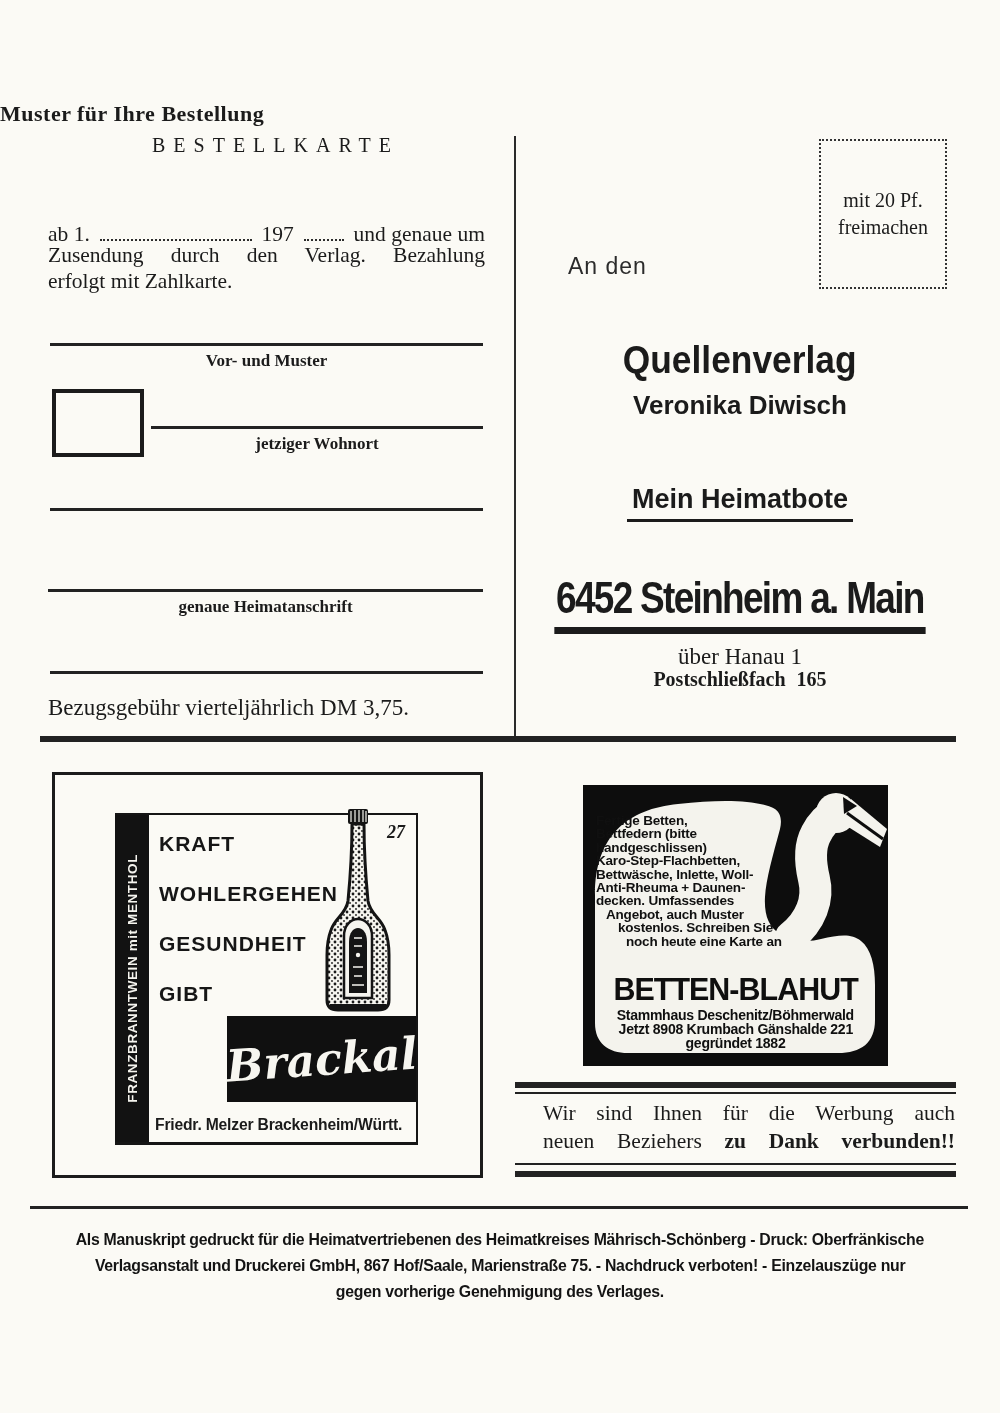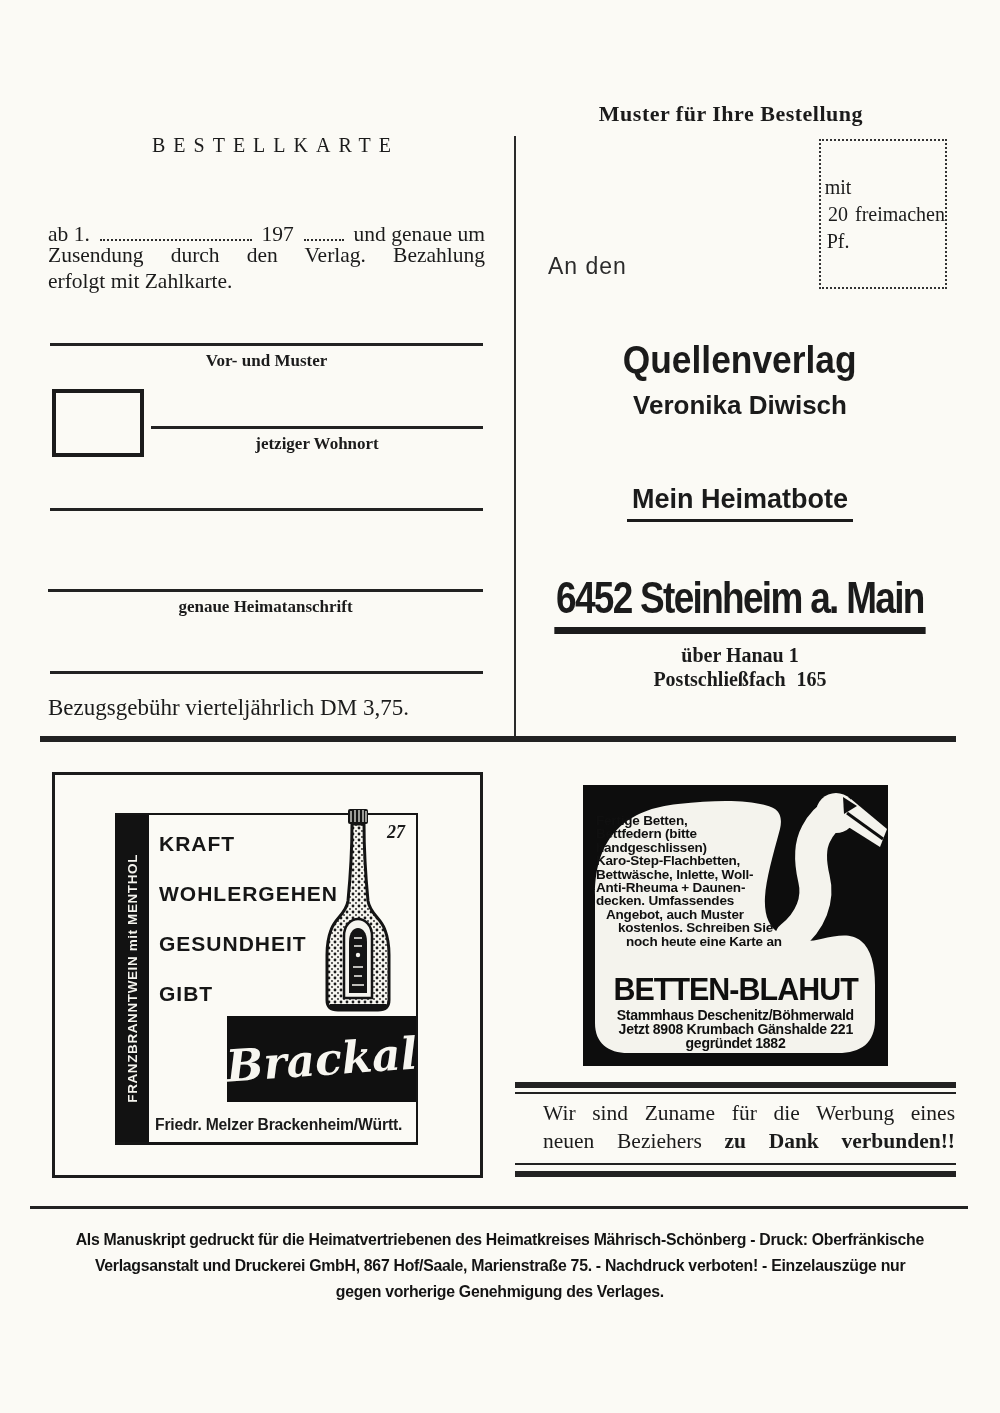--- a/index.html
+++ b/index.html
@@ -6,21 +6,21 @@
   .paper{
     position:relative;width:1000px;height:1413px;margin:0 auto;
     background:#fbfaf5;color:#1b1b1b;overflow:hidden;
     font-family:"Liberation Serif", serif;
   }
   .abs{position:absolute;}
   .serif{font-family:"Liberation Serif", serif;}
   .rule{position:absolute;background:#222;}
 
   
-  .doc-title{left:0;width:863px;top:101px;text-align:right;font-weight:700;font-size:22px;letter-spacing:.5px;}
+  .doc-title{left:0;width:863px;top:101px;text-align:left;font-weight:700;font-size:22px;letter-spacing:.5px;}
   .bk-heading{left:152px;top:134px;font-size:20px;letter-spacing:8px;font-weight:500;}
   .intro-line{left:48px;top:166px;font-size:21.5px;}
   .ab-line{left:48px;top:216px;width:437px;font-size:21.5px;display:flex;align-items:baseline;justify-content:space-between;}
   .leader{border-bottom:2.5px dotted #2c2c2c;height:1.05em;}
   .leader.long{width:152px;} .leader.short{width:40px;}
   .body-l2{left:48px;top:243px;width:437px;font-size:21.5px;text-align:justify;text-align-last:justify;}
   .body-l3{left:48px;top:269px;font-size:21.5px;}
   .hr-f{height:2.5px;}
   .hr1{left:50px;top:343px;width:433px;}
   .hr2{left:151px;top:426px;width:332px;}
@@ -31,32 +31,32 @@
   .lbl1{left:50px;top:351px;width:433px;text-align:center;}
   .lbl2{left:151px;top:434px;width:332px;text-align:center;}
   .lbl3{left:50px;top:516px;width:433px;text-align:center;}
   .lbl4{left:48px;top:597px;width:435px;text-align:center;}
   .blank-box{left:52px;top:389px;width:84px;height:60px;border:4px solid #1b1b1b;background:#fbfaf5;}
   .fee-note{left:48px;top:695px;font-size:23px;}
   .vdiv{left:514px;top:136px;width:2px;height:601px;background:#2a2a2a;}
 
   
   .stamp-box{left:819px;top:139px;width:124px;height:146px;border:2.5px dotted #333;
-    display:flex;flex-direction:row;align-items:center;justify-content:center;
+    display:flex;flex-direction:column;align-items:center;justify-content:center;
     font-size:20px;line-height:1.35;text-align:center;}
-  .an-den{left:548px;top:253px;font-size:23px;letter-spacing:1px;color:#2b2b2b;font-family:"Liberation Sans",sans-serif;}
+  .an-den{left:568px;top:253px;font-size:23px;letter-spacing:1px;color:#2b2b2b;font-family:"Liberation Sans",sans-serif;}
   .q-pub{left:515px;width:450px;top:339px;text-align:center;}
   .q-pub span{display:inline-block;font-family:"Liberation Sans",sans-serif;font-weight:700;font-size:38px;transform:scaleX(.93);}
   .q-person{left:515px;width:450px;top:390px;text-align:center;font-family:"Liberation Sans",sans-serif;font-weight:700;font-size:26px;}
   .q-paper{left:515px;width:450px;top:484px;text-align:center;}
   .q-paper span{display:inline-block;font-family:"Liberation Sans",sans-serif;font-weight:700;font-size:27px;border-bottom:3.5px solid #1b1b1b;padding:0 5px 4px;}
   .q-city{left:500px;width:480px;top:573px;text-align:center;}
   .q-city span{display:inline-block;font-family:"Liberation Sans",sans-serif;font-weight:700;font-size:44px;letter-spacing:-2px;
     transform:scaleX(.84);border-bottom:7px solid #1b1b1b;padding:0 2px 4px;}
-  .q-via{left:515px;width:450px;top:644px;text-align:center;font-weight:700;font-size:20px;}
+  .q-via{left:515px;width:450px;top:644px;text-align:center;font-weight:400;font-size:23px;}
   .q-pobox{left:515px;width:450px;top:668px;text-align:center;font-weight:700;font-size:20px;word-spacing:6px;}
   .main-rule{left:40px;top:736px;width:916px;height:6px;}
 
   
   .adL-outer{left:52px;top:772px;width:425px;height:400px;border:3px solid #1b1b1b;}
   .adL{left:115px;top:813px;width:301px;height:327px;border-top:2px solid #151515;border-right:2px solid #151515;border-bottom:3px solid #151515;}
   .adL-bar{position:absolute;left:0;top:0;width:34px;height:100%;background:#121212;display:flex;align-items:center;justify-content:center;}
   .adL-bar span{writing-mode:vertical-rl;transform:rotate(180deg);color:#f5f4ee;
     font-family:"Liberation Sans",sans-serif;font-weight:700;font-size:13.5px;letter-spacing:.6px;white-space:nowrap;}
   .adL-word{position:absolute;left:44px;font-family:"Liberation Sans",sans-serif;font-weight:700;font-size:21px;letter-spacing:1px;color:#161616;}
@@ -218,21 +218,21 @@
       <div class="i3">noch heute eine Karte an</div>
     </div>
     <div class="adR-brand"><span>BETTEN-BLAHUT</span></div>
     <div class="adR-addr a1"><span>Stammhaus Deschenitz/Böhmerwald</span></div>
     <div class="adR-addr a2"><span>Jetzt 8908 Krumbach Gänshalde 221</span></div>
     <div class="adR-addr a3"><span>gegründet 1882</span></div>
   </div>
 
   <div class="rule rA-thick"></div>
   <div class="rule rA-thin"></div>
-  <div class="abs thanks1 serif">Wir sind Zuname für die Werbung eines</div>
+  <div class="abs thanks1 serif">Wir sind Ihnen für die Werbung auch</div>
   <div class="abs thanks2 serif"><span>neuen Beziehers </span><b>zu Dank verbunden!!</b></div>
   <div class="rule rB-thin"></div>
   <div class="rule rB-thick"></div>
 
   <div class="rule foot-rule"></div>
   <div class="abs footer-line f1"><span>Als Manuskript gedruckt für die Heimatvertriebenen des Heimatkreises Mährisch-Schönberg - Druck: Oberfränkische</span></div>
   <div class="abs footer-line f2"><span>Verlagsanstalt und Druckerei GmbH, 867 Hof/Saale, Marienstraße 75. - Nachdruck verboten! - Einzelauszüge nur</span></div>
   <div class="abs footer-line f3"><span>gegen vorherige Genehmigung des Verlages.</span></div>
 
 </div>

